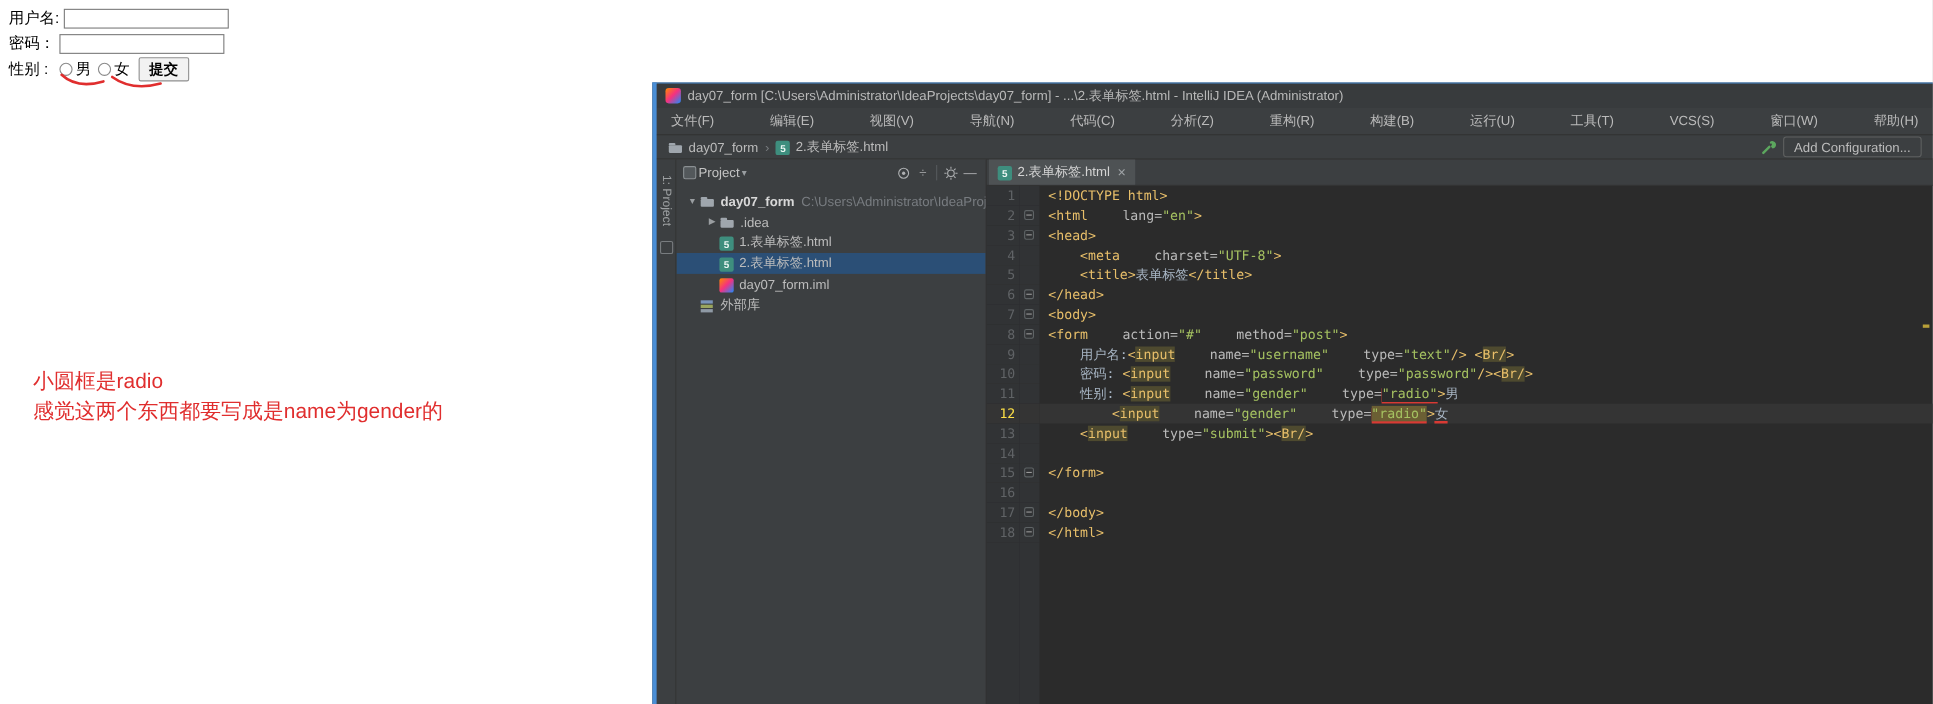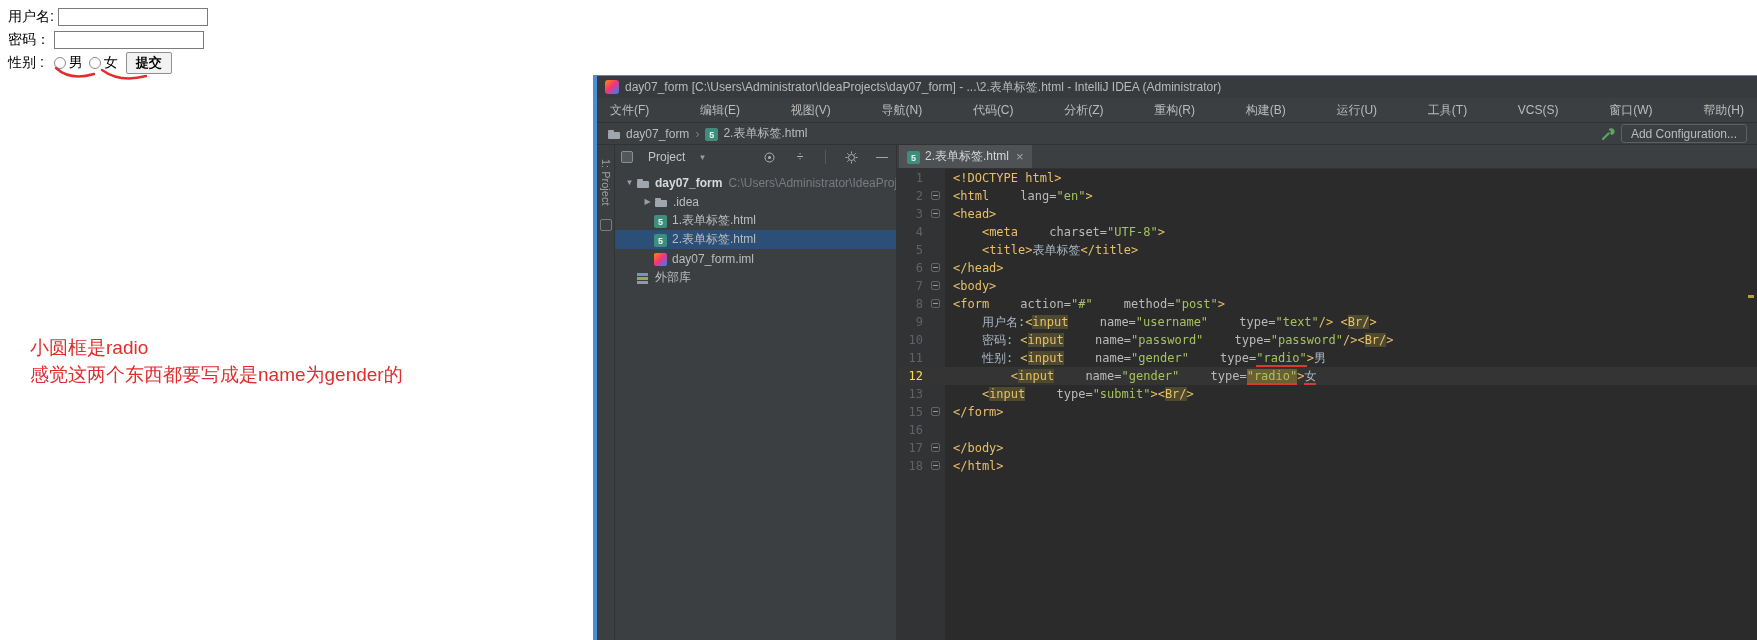--- a/index.html
+++ b/index.html
@@ -44,21 +44,21 @@
   .main { display:flex; height:496px; }
 
   
   .strip { width:18px; background:#3c3f41; border-right:1px solid #323232; display:flex;
            flex-direction:column; align-items:center; padding-top:14px; gap:14px; }
   .strip-label { writing-mode:vertical-rl; font-size:11px; color:#9da0a2; white-space:nowrap; }
   .strip-icon { width:12px; height:12px; border:1px solid #787c7f; border-radius:2px; }
 
   
   .project-panel { width:282px; background:#3c3f41; border-right:1px solid #323232; display:flex; flex-direction:column; }
-  .proj-header { height:24px; display:flex; align-items:center; padding:0 6px; gap:15px;text-align:center; }
+  .proj-header { height:24px; display:flex; align-items:center; padding:0 6px; gap:2px;text-align:center; }
   .ph-square { width:12px; height:12px; border:1px solid #8a8f92; border-radius:2px; background:#53585b; flex:none; }
   .ph-title { color:#c3c3c3; }
   .ph-chev { color:#9a9ea1; font-size:9px; }
   .ph-spacer { flex:1; }
   .ph-icon { width:16px; height:16px; display:flex; align-items:center; justify-content:center; color:#afb1b3; flex:none; }
   .ph-divider { width:1px; height:14px; background:#55595c; margin:0 2px; }
 
   .tree { padding-top:4px; overflow:hidden; }
   .tree-row { height:19px; display:flex; align-items:center; white-space:nowrap; padding-right:4px; }
   .tree-row.selected { background:#2b4f76; }
@@ -318,20 +318,25 @@
             <div class="num">12</div>
             <div class="fold"></div>
             <div class="src"><span class="tk-txt">        </span><span class="tk-tag">&lt;</span><span class="tk-tag tk-hl">input</span><span class="tk-txt"> </span><span class="tk-attr">name=</span><span class="tk-str">"gender"</span><span class="tk-txt"> </span><span class="tk-attr">type=</span><span class="tk-str tk-hl2 red-u">"radio"</span><span class="tk-tag">&gt;</span><span class="tk-txt red-u">女</span></div>
           </div>
           <div class="code-row">
             <div class="num">13</div>
             <div class="fold"></div>
             <div class="src"><span class="tk-txt">    </span><span class="tk-tag">&lt;</span><span class="tk-tag tk-hl">input</span><span class="tk-txt"> </span><span class="tk-attr">type=</span><span class="tk-str">"submit"</span><span class="tk-tag">&gt;</span><span class="tk-tag">&lt;</span><span class="tk-tag tk-hl">Br/</span><span class="tk-tag">&gt;</span></div>
           </div>
           <div class="code-row">
+            <div class="num">14</div>
+            <div class="fold"></div>
+            <div class="src"></div>
+          </div>
+          <div class="code-row">
             <div class="num">15</div>
             <div class="fold">
               <span class="fold-marker"></span>
             </div>
             <div class="src"><span class="tk-tag">&lt;/form&gt;</span></div>
           </div>
           <div class="code-row">
             <div class="num">16</div>
             <div class="fold"></div>
             <div class="src"></div>

